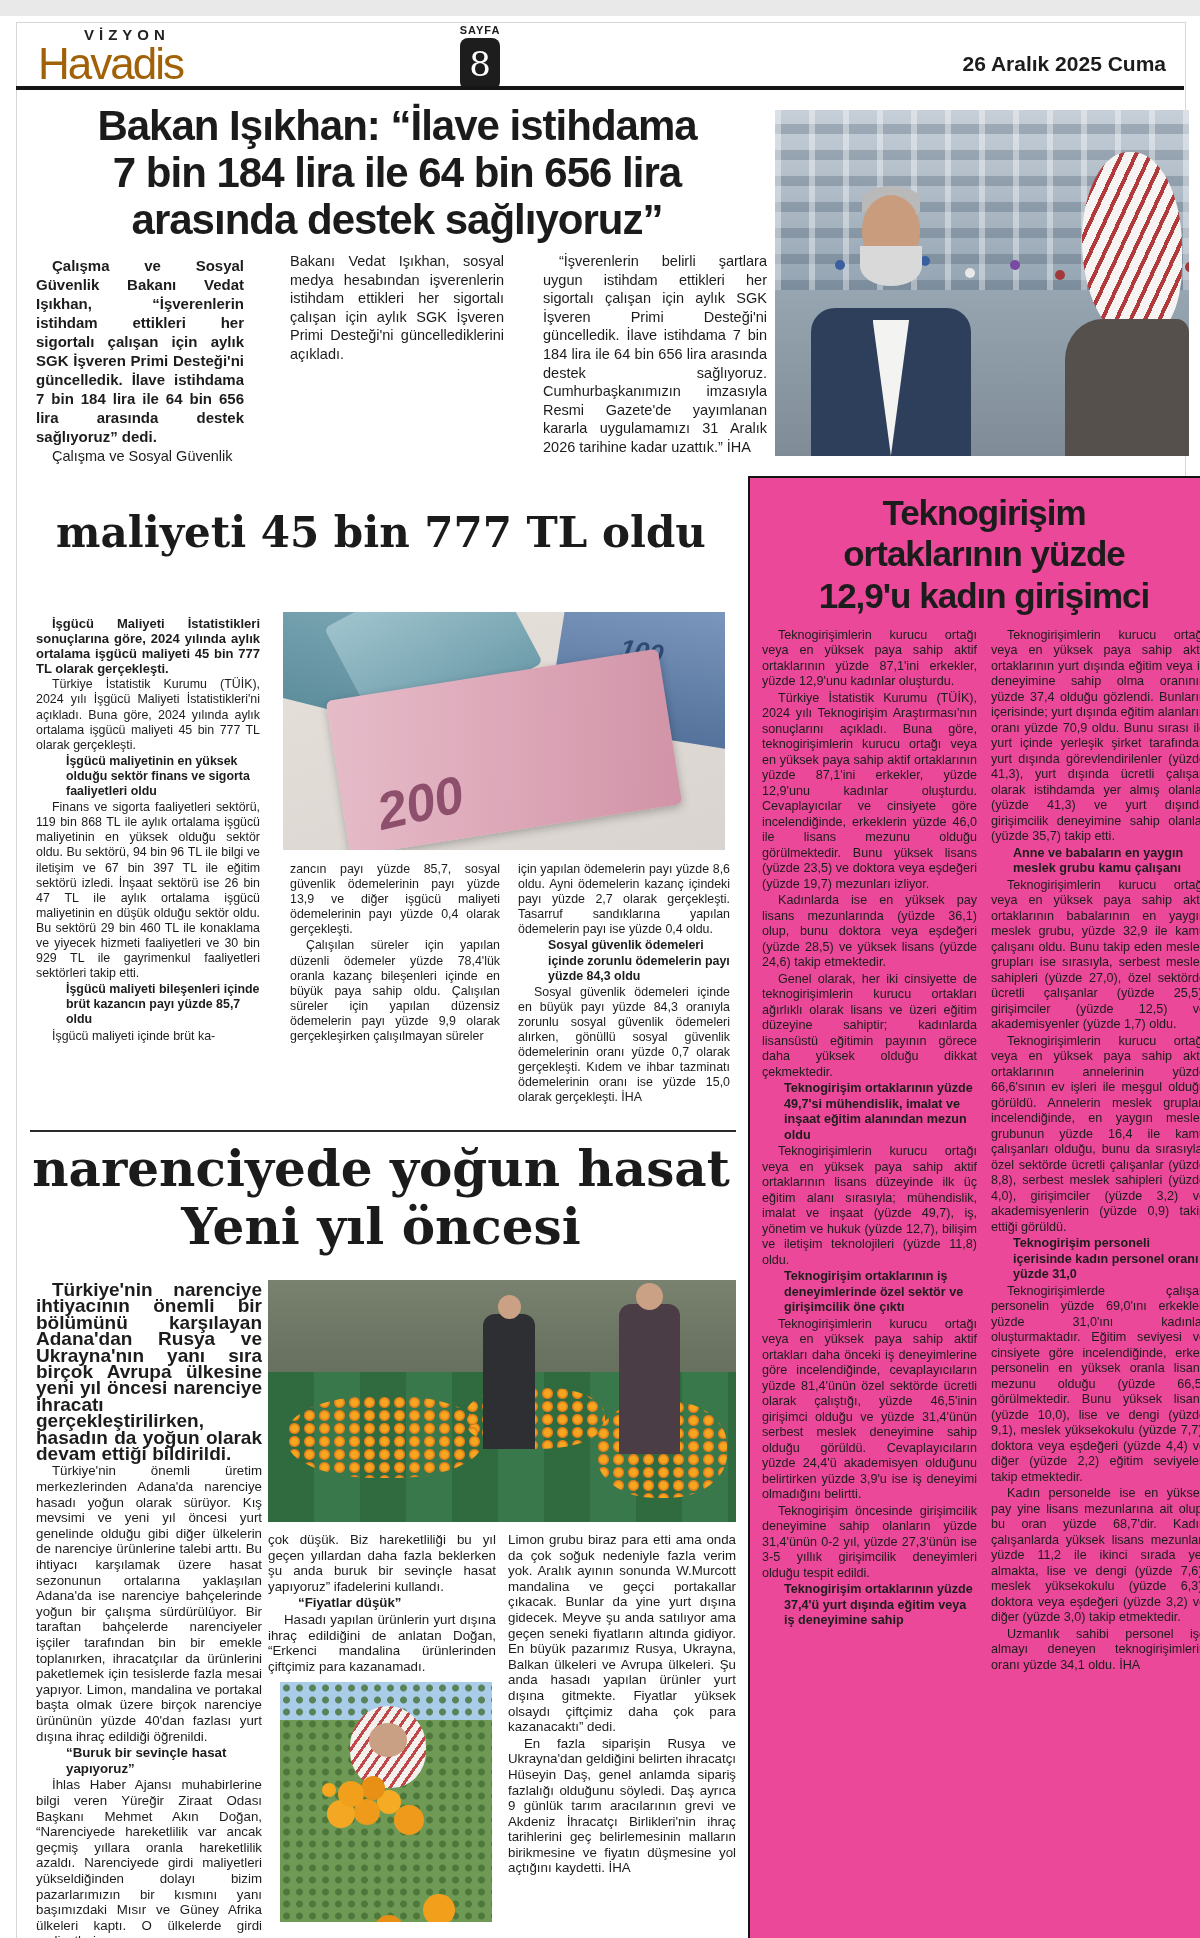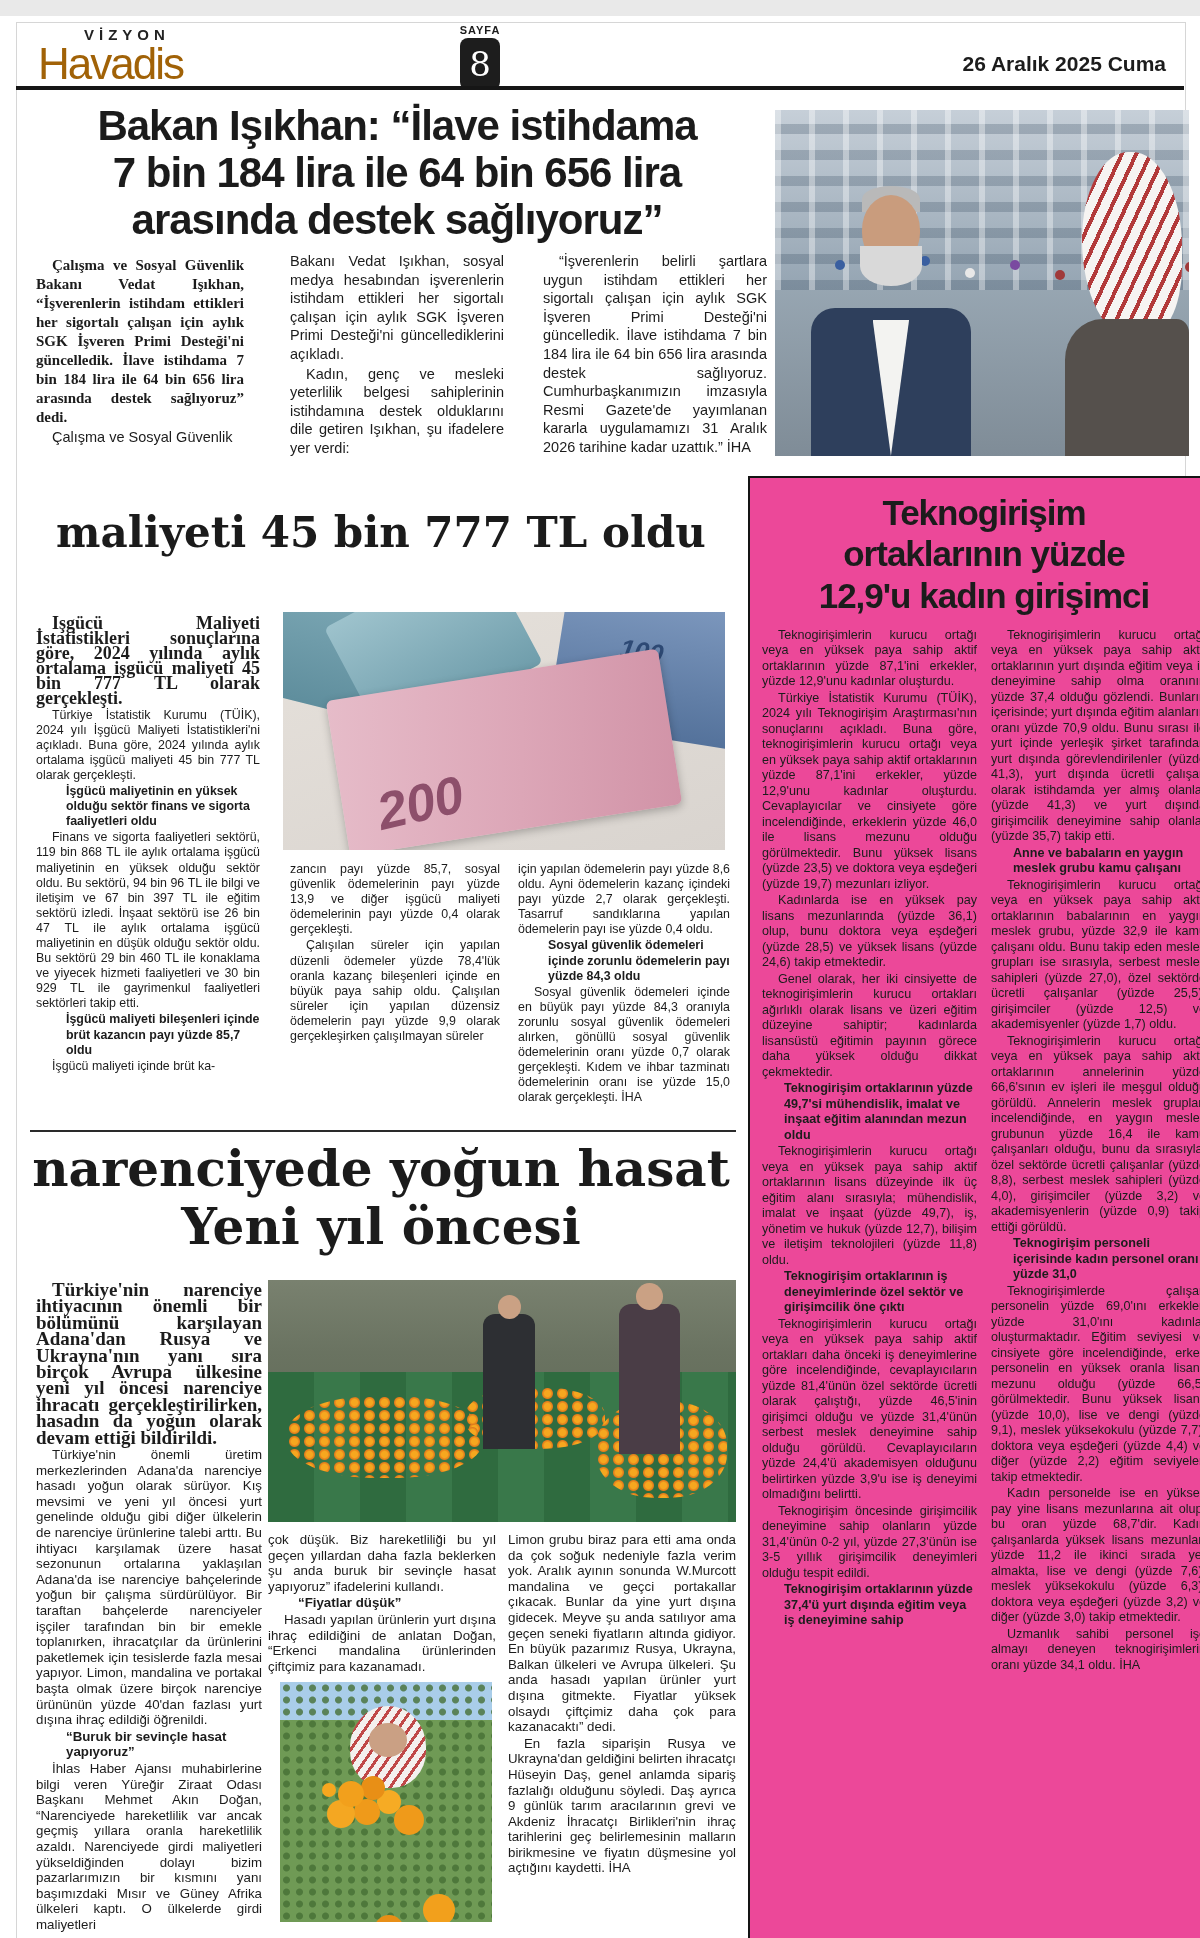--- a/index.html
+++ b/index.html
@@ -21,27 +21,27 @@
   
   .headline-sans{position:absolute;text-align:center;font-weight:bold;color:#1b1b1b;
                  letter-spacing:-1px;line-height:1.12;}
   .headline-serif{position:absolute;text-align:center;font-family:"DejaVu Serif",serif;
                   font-weight:bold;color:#1b1b1b;line-height:1.18;}
 
   
   .col{position:absolute;text-align:justify;overflow:hidden;}
   .para{margin:0 0 1px 0;text-indent:16px;}
   .para.cont{text-indent:0;}
-  .para.lead{font-weight:bold;text-indent:16px;font-family:Liberation Serif, serif;}
+  .para.lead{font-weight:bold;text-indent:16px;}
   .para.subhead{font-weight:bold;text-indent:0;padding-left:30px;text-align:left;}
 
   .t-body{font-size:14.5px;line-height:18.6px;}
   .t-body .para.lead{font-size:15px;line-height:19px;}
   .m-body{font-size:12.4px;line-height:15.1px;}
-  .m-body .para.lead{font-size:18px;}
+  .m-body .para.lead{font-size:13px;}
   .h-body{font-size:13.3px;line-height:15.6px;}
   .h-body .para.lead{font-size:19px;line-height:16.4px;}
 
   
   .tekno-box{position:absolute;left:748px;top:460px;width:472px;height:1470px;background:#ec4899;
              border:2px solid #141414;box-sizing:border-box;padding:10px 12px;}
   .tekno-head{text-align:center;font-weight:bold;font-size:35px;letter-spacing:-1px;line-height:1.18;margin:4px 0 12px;}
   .tekno-cols{display:flex;gap:14px;height:1270px;overflow:hidden;}
   .tekno-col{flex:1;text-align:justify;font-size:12.6px;line-height:15.5px;overflow:hidden;}
   .tekno-col .para.subhead{padding-left:22px;}
@@ -141,21 +141,20 @@
       <div class="woman-scarf"></div>
       <div class="woman-body"></div>
     </div>
   </div>
   <div class="col t-body" style="left:36px;top:240px;width:208px;height:250px;">
       <p class="para lead">Çalışma ve Sosyal Güvenlik Bakanı Vedat Işıkhan, “İşverenlerin istihdam ettikleri her sigortalı çalışan için aylık SGK İşveren Primi Desteği'ni güncelledik. İlave istihdama 7 bin 184 lira ile 64 bin 656 lira arasında destek sağlıyoruz” dedi.</p>
       <p class="para normal">Çalışma ve Sosyal Güvenlik</p>
     </div>
   <div class="col t-body" style="left:290px;top:236px;width:214px;height:254px;">
       <p class="para cont">Bakanı Vedat Işıkhan, sosyal medya hesabından işverenlerin istihdam ettikleri her sigortalı çalışan için aylık SGK İşveren Primi Desteği'ni güncellediklerini açıkladı.</p>
-      <p class="para normal">Kadın, genç ve mesleki yeterlilik belgesi sahiplerinin istihdamına destek olduklarını dile getiren Işıkhan, şu ifadelere yer verdi:</p>
     </div>
   <div class="col t-body" style="left:543px;top:236px;width:224px;height:254px;">
       <p class="para normal">“İşverenlerin belirli şartlara uygun istihdam ettikleri her sigortalı çalışan için aylık SGK İşveren Primi Desteği'ni güncelledik. İlave istihdama 7 bin 184 lira ile 64 bin 656 lira arasında destek sağlıyoruz. Cumhurbaşkanımızın imzasıyla Resmi Gazete'de yayımlanan kararla uygulamamızı 31 Aralık 2026 tarihine kadar uzattık.” İHA</p>
     </div>
 
   <div class="headline-serif" style="left:28px;top:492px;width:706px;font-size:42px;">
     <div>maliyeti 45 bin 777 TL oldu</div>
   </div>
   <div class="photo ph-money" style="left:283px;top:596px;width:442px;height:238px;">
     <div class="note note-teal1"></div>

